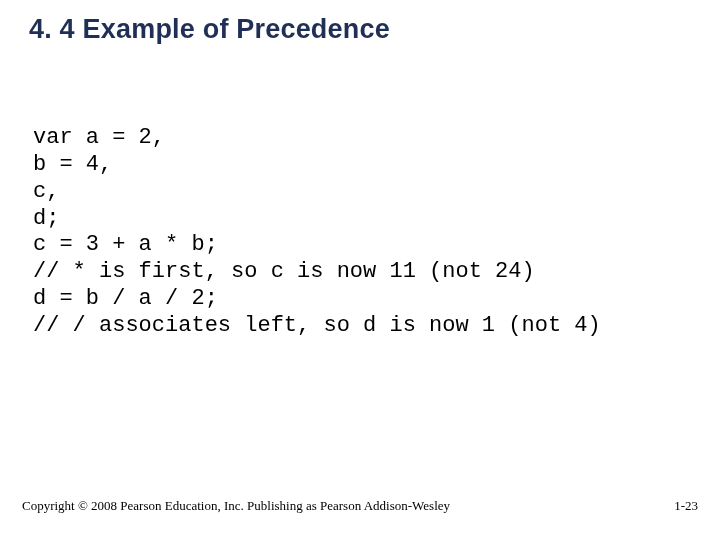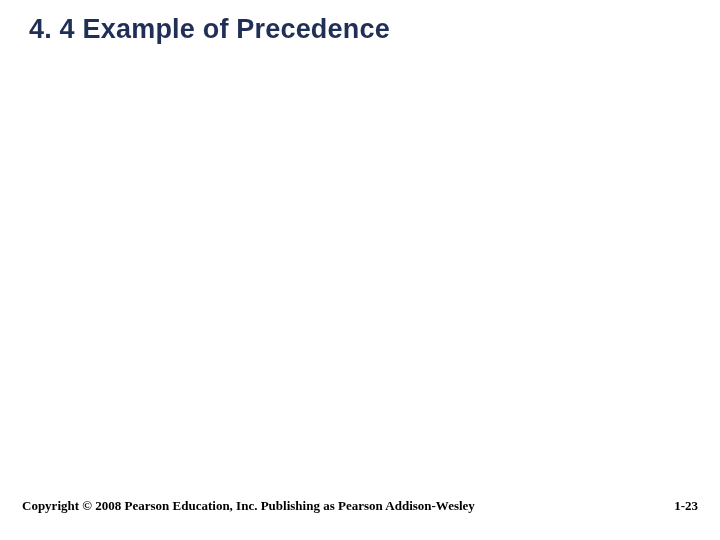--- a/index.html
+++ b/index.html
@@ -30,27 +30,34 @@
     position: absolute;
     bottom: 26px;
     left: 22px;
     right: 22px;
     display: flex;
     justify-content: space-between;
     align-items: baseline;
     font-family: "Times New Roman", Times, serif;
     font-size: 13px;
     color: #000;
-    font-weight: bold;
   }
 </style>
 </head>
 <body>
 
 <div class="slide">
   <h1 class="title">4. 4 Example of Precedence</h1>
 
+  <pre class="code-block"><span>var a = 2,</span>
+<span>b = 4,</span>
+<span>c,</span>
+<span>d;</span>
+<span>c = 3 + a * b;</span>
+<span>// * is first, so c is now 11 (not 24)</span>
+<span>d = b / a / 2;</span>
+<span>// / associates left, so d is now 1 (not 4)</span></pre>
 
   <div class="footer">
     <span>Copyright © 2008 Pearson Education, Inc. Publishing as Pearson Addison-Wesley</span>
     <span>1-23</span>
   </div>
 </div>
 
 </body></html>

